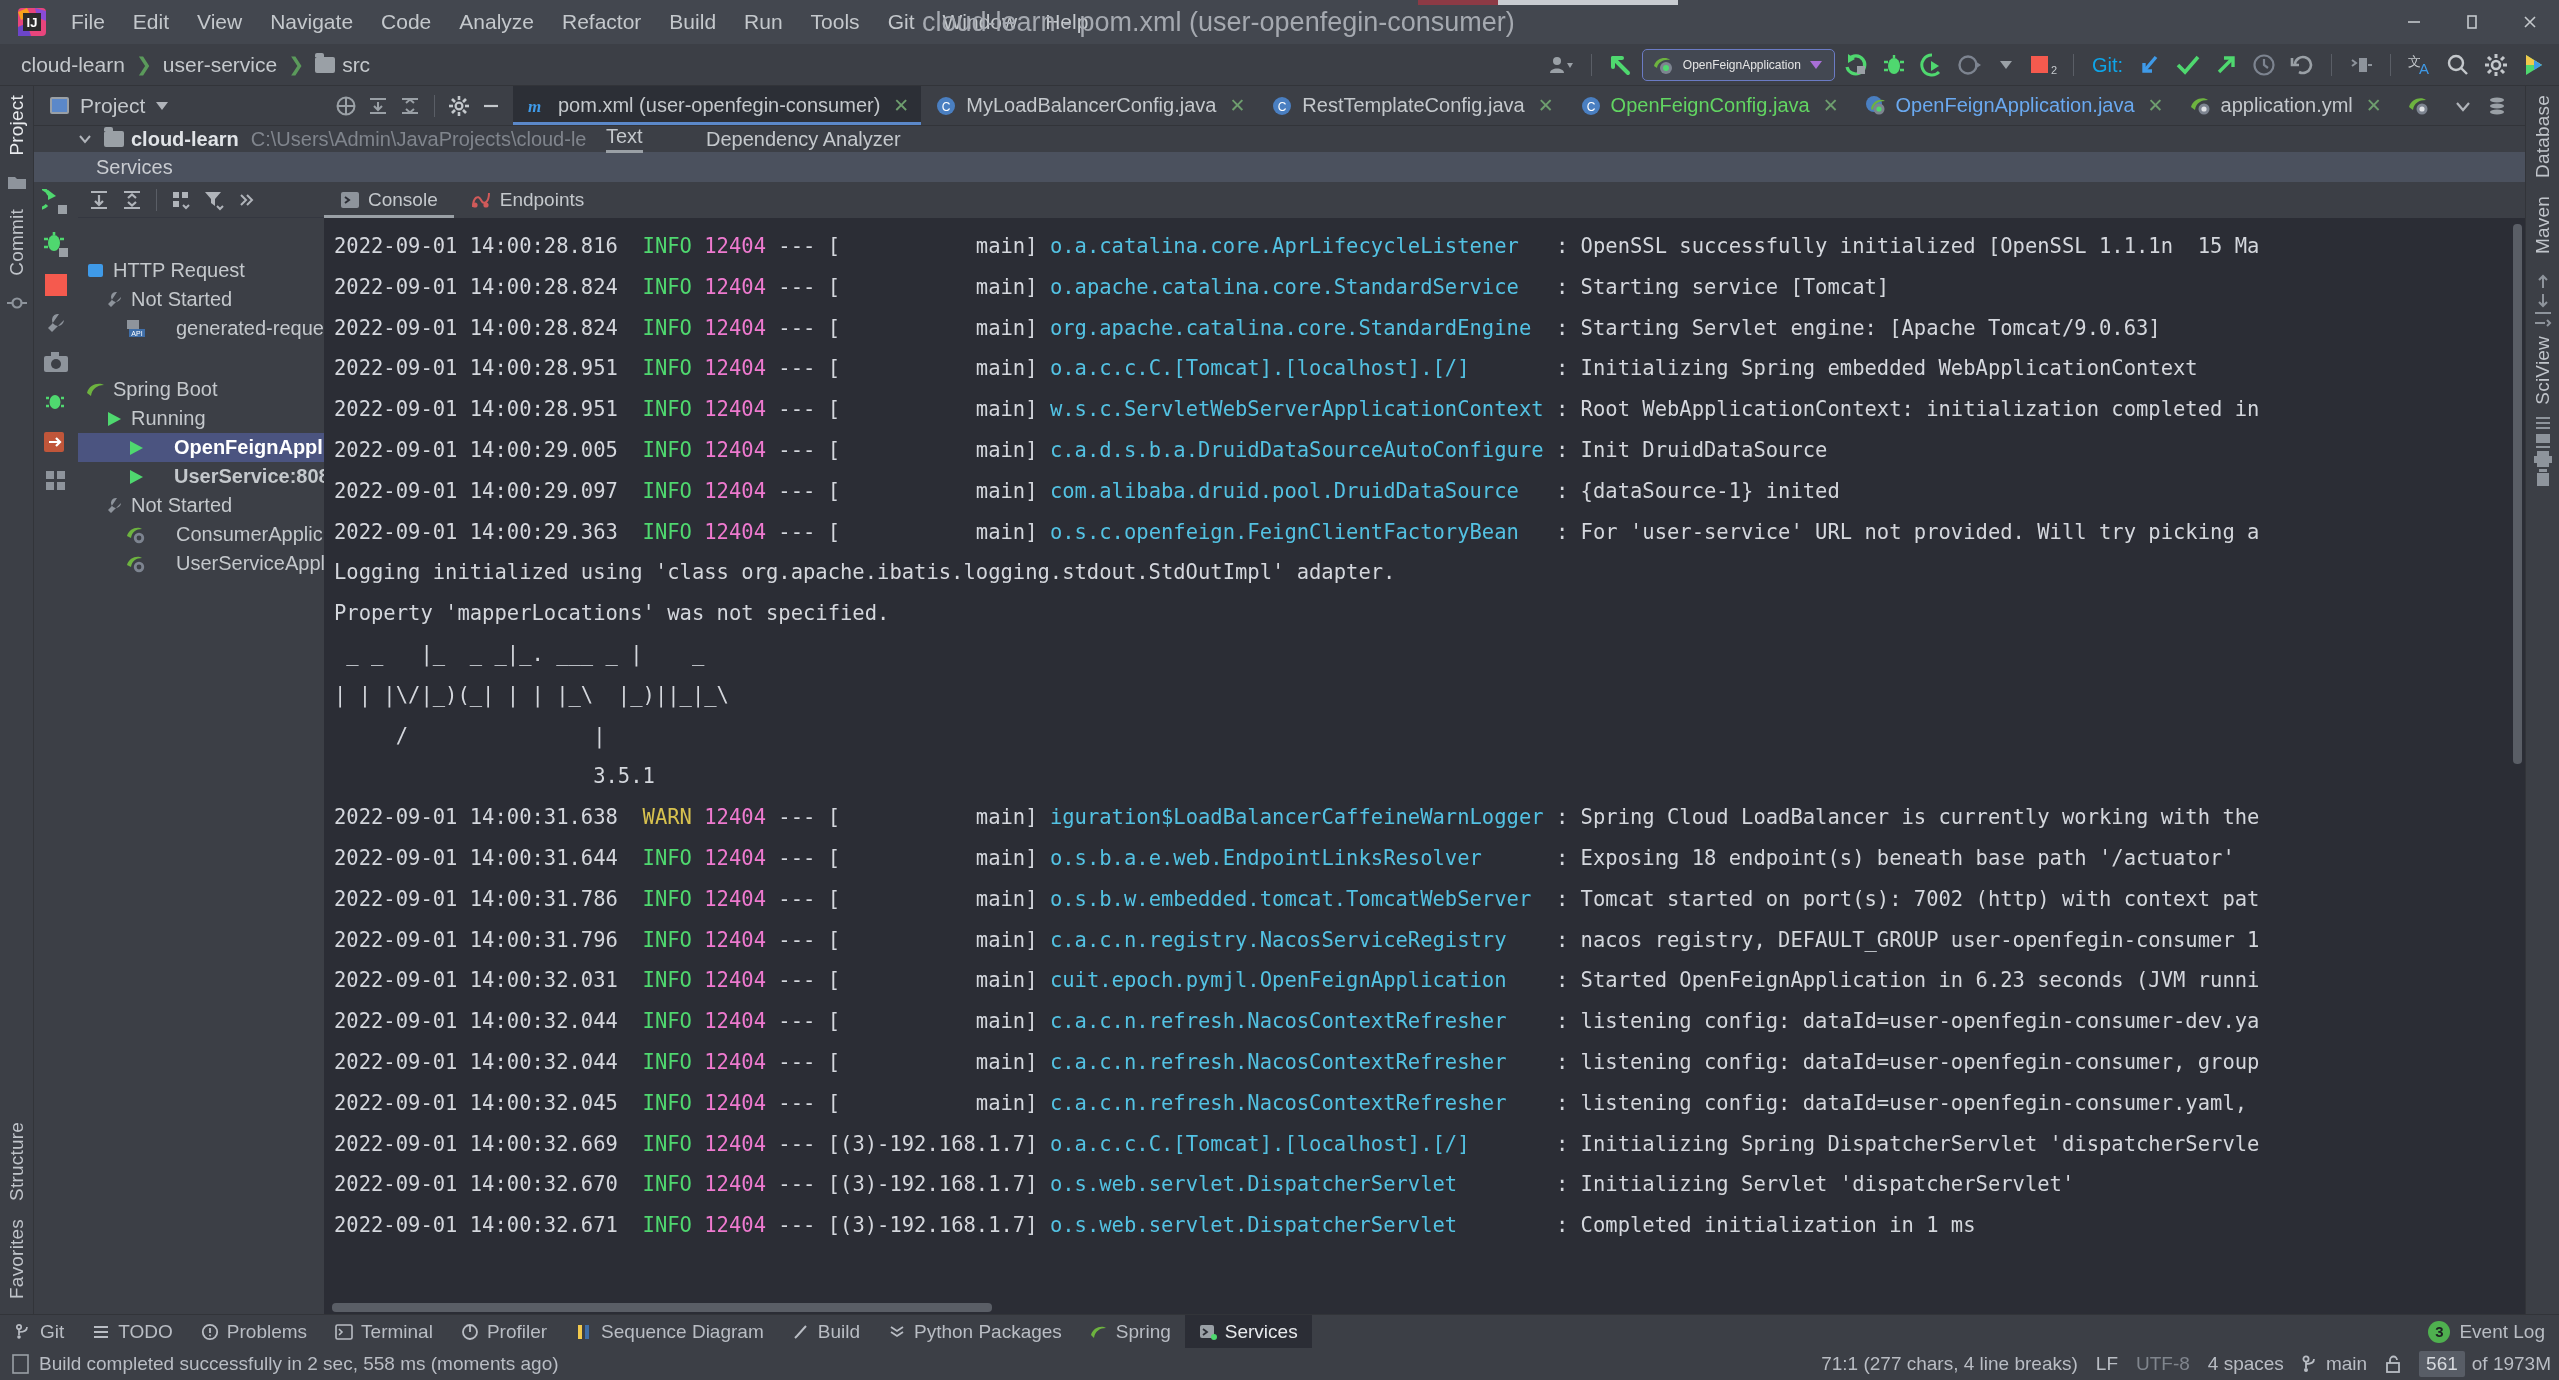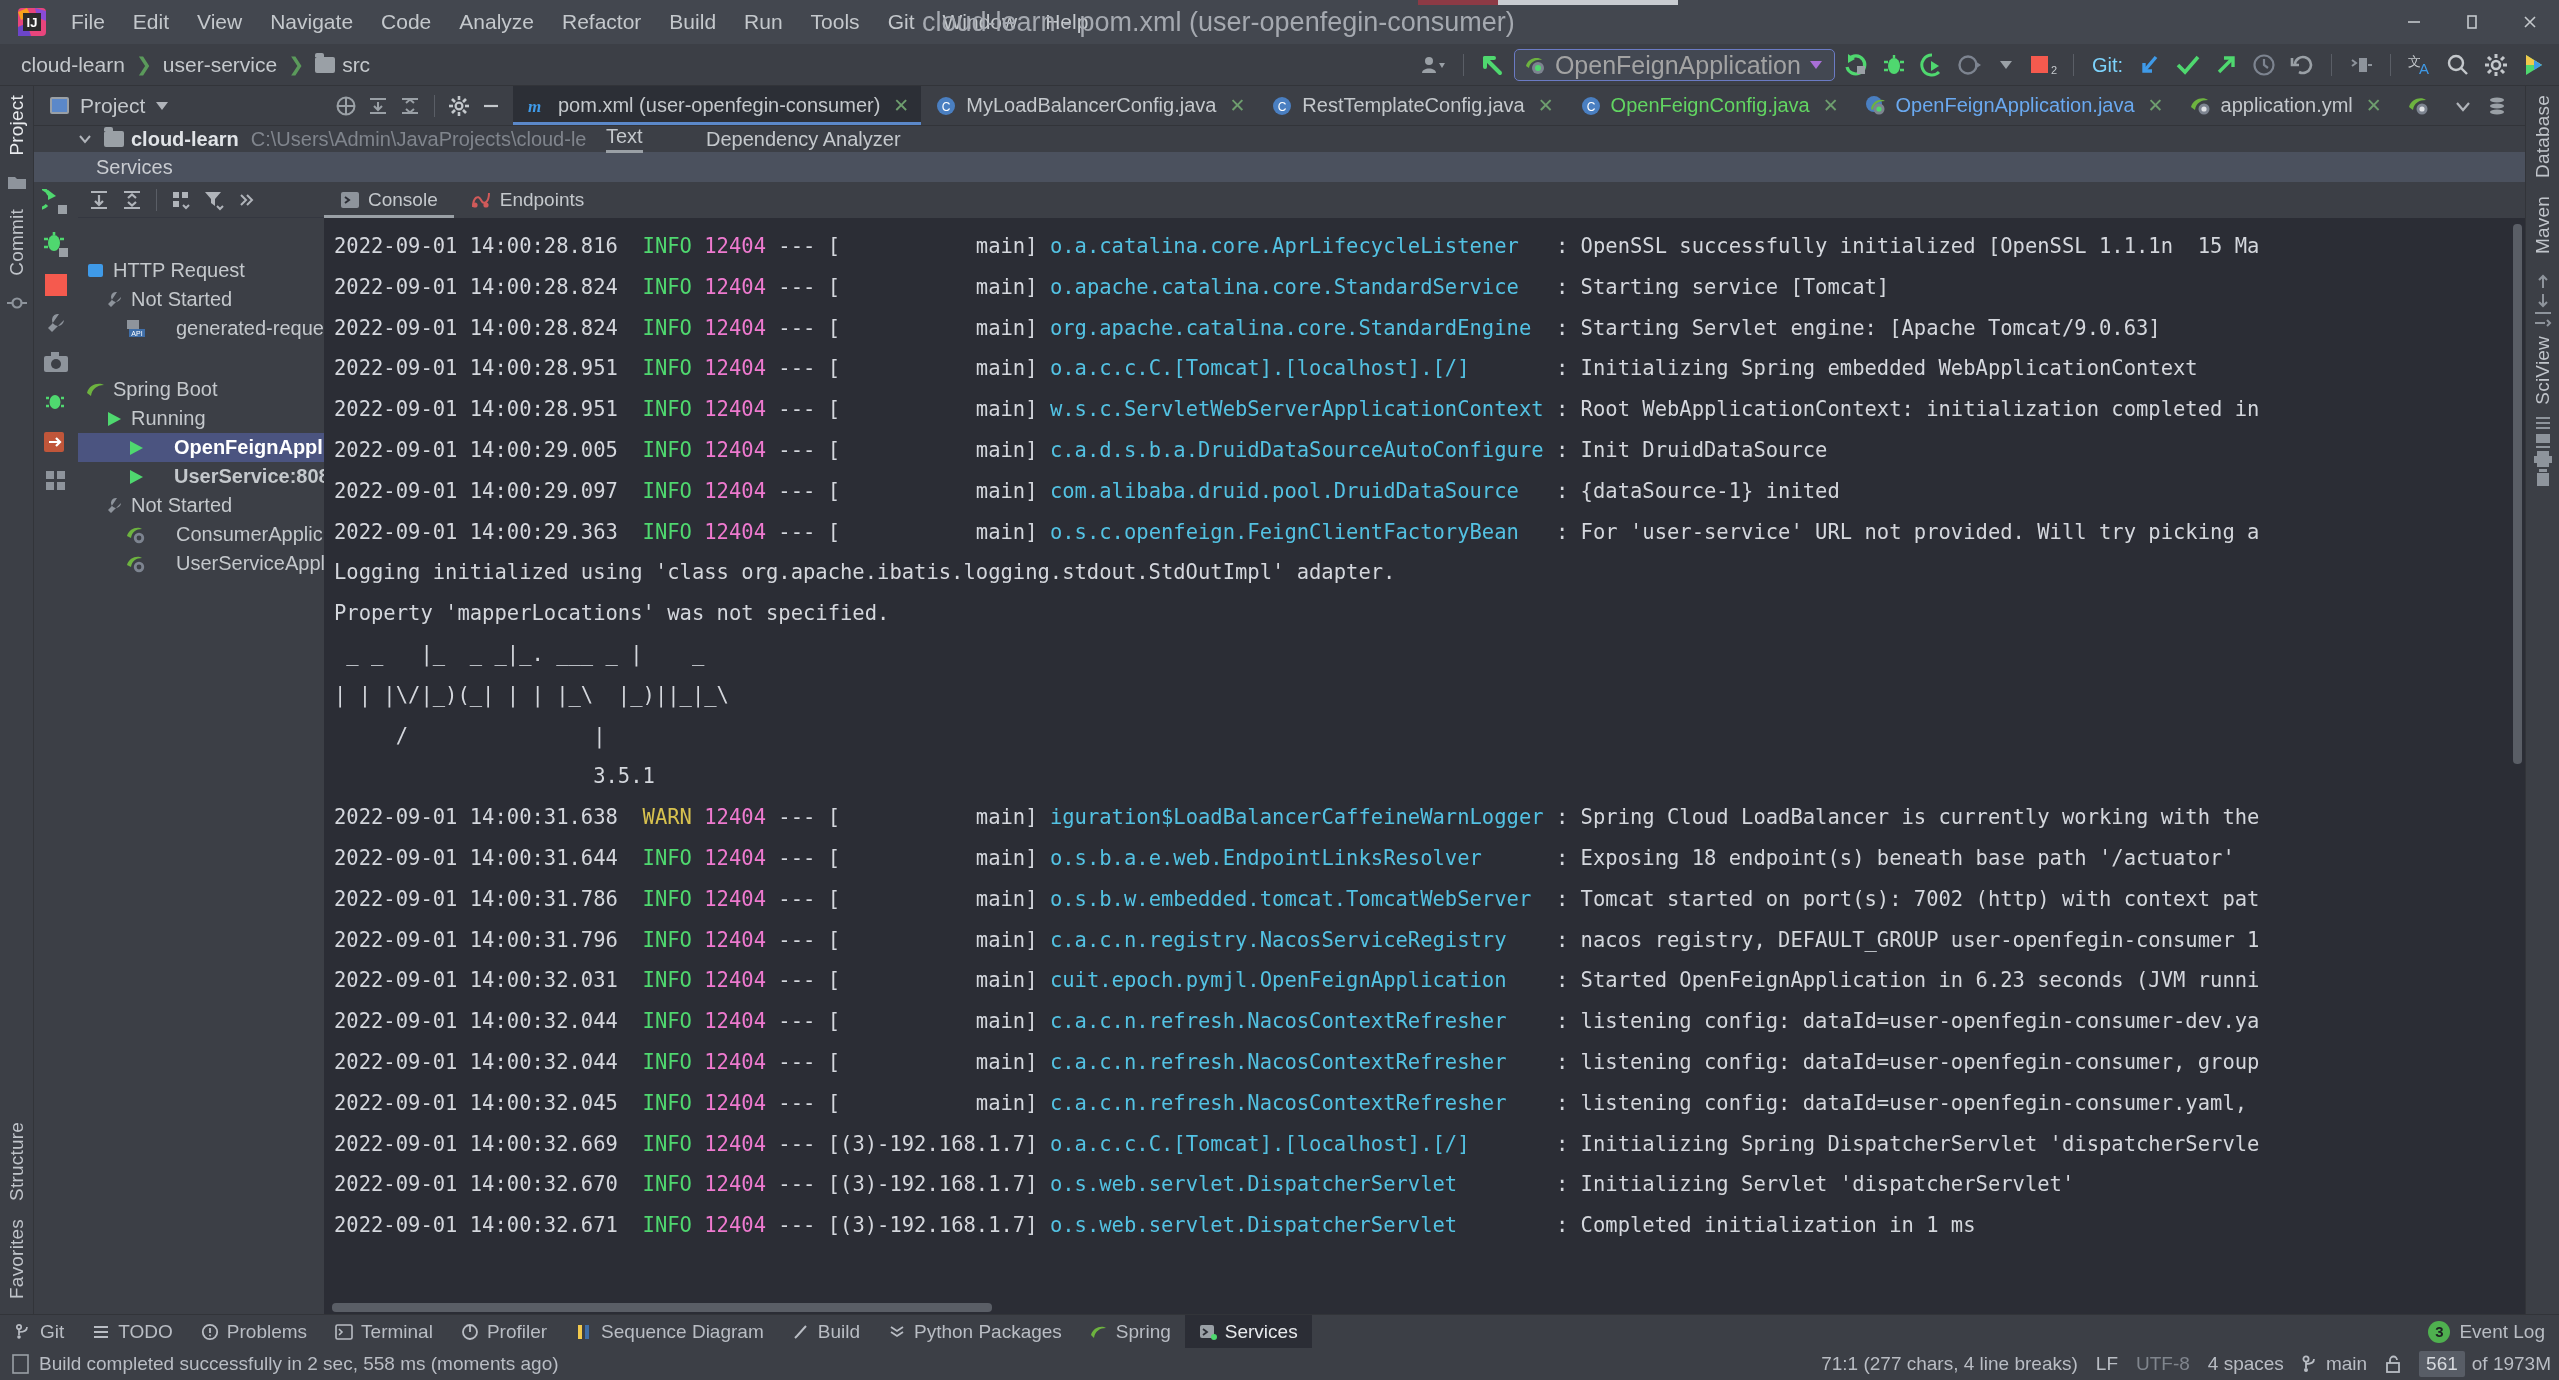--- a/index.html
+++ b/index.html
@@ -33,24 +33,24 @@
   .crumbs { display:flex; align-items:center; margin-left:17px; gap:0px; }
   .crumb { color:#c4c8cc; font-size:21px; padding:2px 4px; }
   .crumb-sep { color:#5b9a5b; font-size:19px; padding:0 7px; }
   .folder-ico { width:20px; height:16px; background:#9aa0a6; border-radius:2px 2px 2px 2px; margin-right:7px; position:relative; display:inline-block; }
   .folder-ico:before { content:""; position:absolute; left:0; top:-4px; width:9px; height:4px; background:#9aa0a6; border-radius:2px 2px 0 0; }
 
   .toolbar-right { position:absolute; right:8px; top:0; height:42px; display:flex; align-items:center; gap:4px; }
   .tb-btn { height:34px; min-width:30px; display:flex; align-items:center; justify-content:center; padding:0 4px; color:#b9bdc4; }
   .tb-sep { width:1px; height:22px; background:#5a5e66; margin:0 8px; }
   .runconfig { display:flex; align-items:center; gap:9px; height:32px; padding:0 12px 0 9px; border:1px solid #6b7bc4; border-radius:5px; background:#434852; }
-  .runconfig .label { color:#a3a3a3; font-size:25px; }
+  .runconfig .label { color:#e5e5e5; font-size:12px; }
   .caret { width:0; height:0; border-left:6px solid transparent; border-right:6px solid transparent; border-top:8px solid #a96fd8; }
   .caret-grey { border-top-color:#9aa0a6; }
-  .git-label { color:#7dd3fc; font-size:20px; padding:0 6px;text-align:right; }
+  .git-label { color:#0ea5e9; font-size:20px; padding:0 6px;text-align:right; }
 
   
   .mainrow { flex:1; display:flex; min-height:0; }
 
   
   .lstrip { width:34px; background:#3c3f46; border-right:1px solid #323439; display:flex; flex-direction:column; align-items:center; flex:0 0 34px; position:relative;}
   .vtext { writing-mode:vertical-rl; transform:rotate(180deg); color:#c0c4ca; font-size:19px; padding:9px 0; letter-spacing:.2px; white-space:nowrap;}
   .vtext.sel { color:#e8eaed; }
   .lstrip .ico { margin:9px 0; }
   .lstrip-bottom { position:absolute; bottom:6px; left:0; right:0; display:flex; flex-direction:column; align-items:center; }

